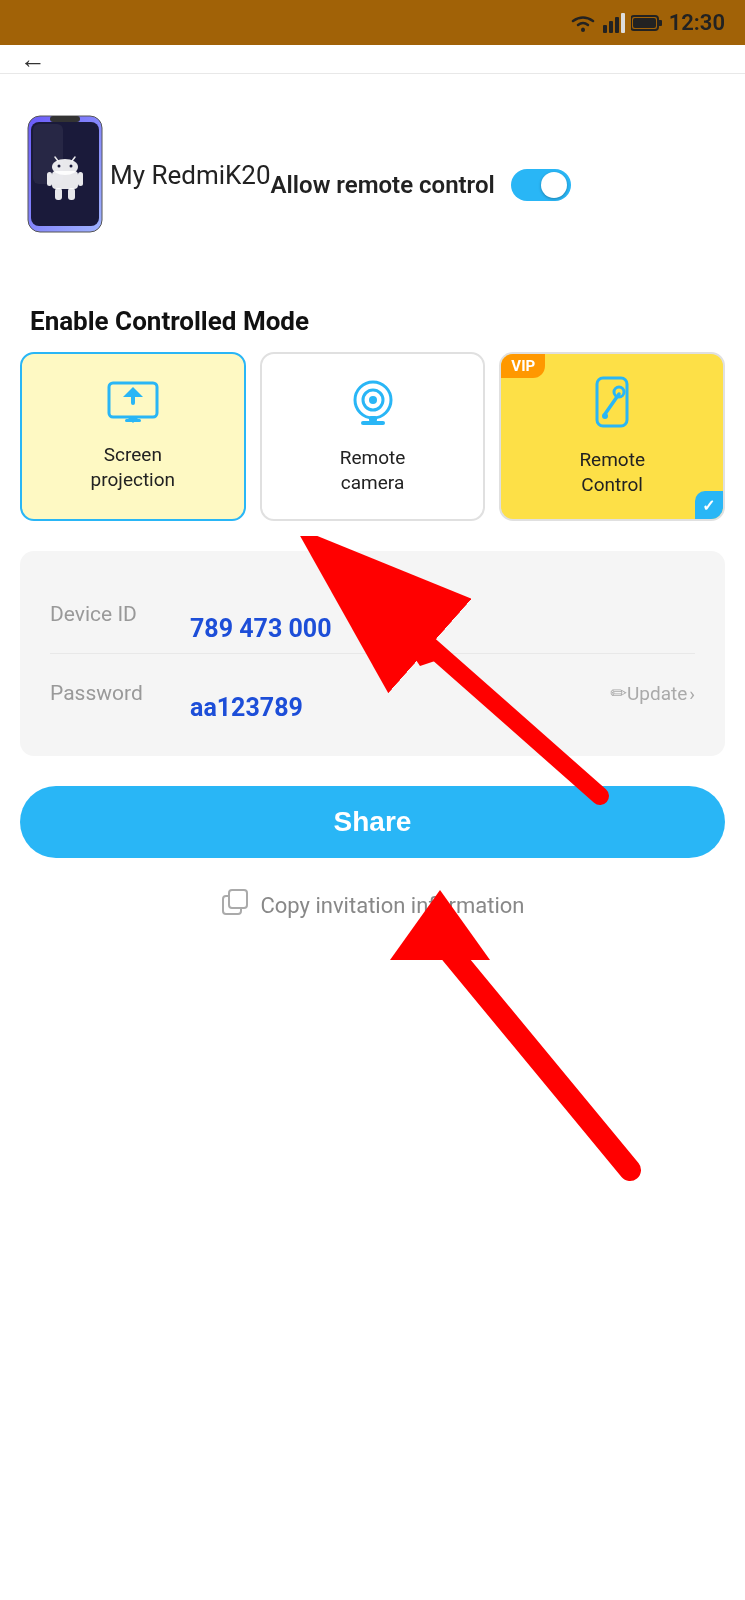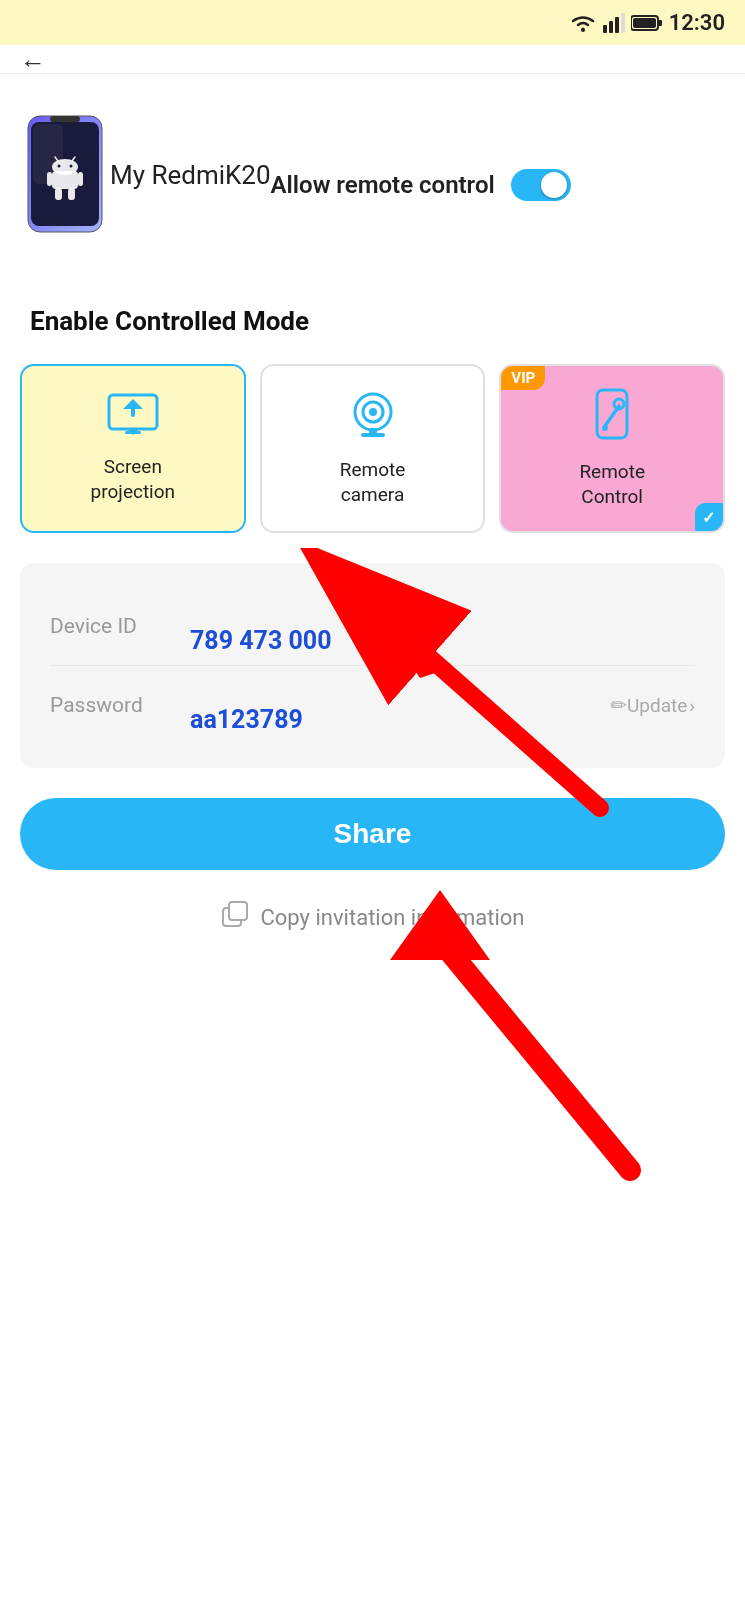--- a/index.html
+++ b/index.html
@@ -12,21 +12,21 @@
       overflow-x: hidden;
     }
 
     
     .status-bar {
       display: flex;
       justify-content: flex-end;
       align-items: center;
       padding: 10px 20px;
       gap: 8px;
-      background: #fef9c3;
+      background: #a16207;
     }
     .status-icons {
       display: flex;
       align-items: center;
       gap: 6px;
     }
     .status-time {
       font-size: 22px;
       font-weight: 600;
       color: #222;
@@ -97,21 +97,21 @@
       top: 3px;
       right: 4px;
       box-shadow: 0 1px 3px rgba(0,0,0,0.3);
     }
 
     
     .section-title {
       font-size: 26px;
       font-weight: 700;
       color: #111;
-      padding: 20px 30px 28px;
+      padding: 20px 30px 16px;
     }
 
     
     .mode-cards {
       display: flex;
       gap: 14px;
       padding: 0 20px;
       margin-bottom: 30px;
     }
     .mode-card {
@@ -125,21 +125,21 @@
       padding: 22px 10px;
       cursor: pointer;
       position: relative;
       background: #fff;
     }
     .mode-card.active {
       border-color: #29b6f6;
       background: #fef9c3;
     }
     .mode-card.vip-card {
-      background: #f9a8d4;
+      background: #fde047;
       border-color: #e0e0e0;
     }
     .mode-icon {
       font-size: 42px;
       margin-bottom: 10px;
       color: #29b6f6;
     }
     .mode-label {
       font-size: 19px;
       color: #222;

